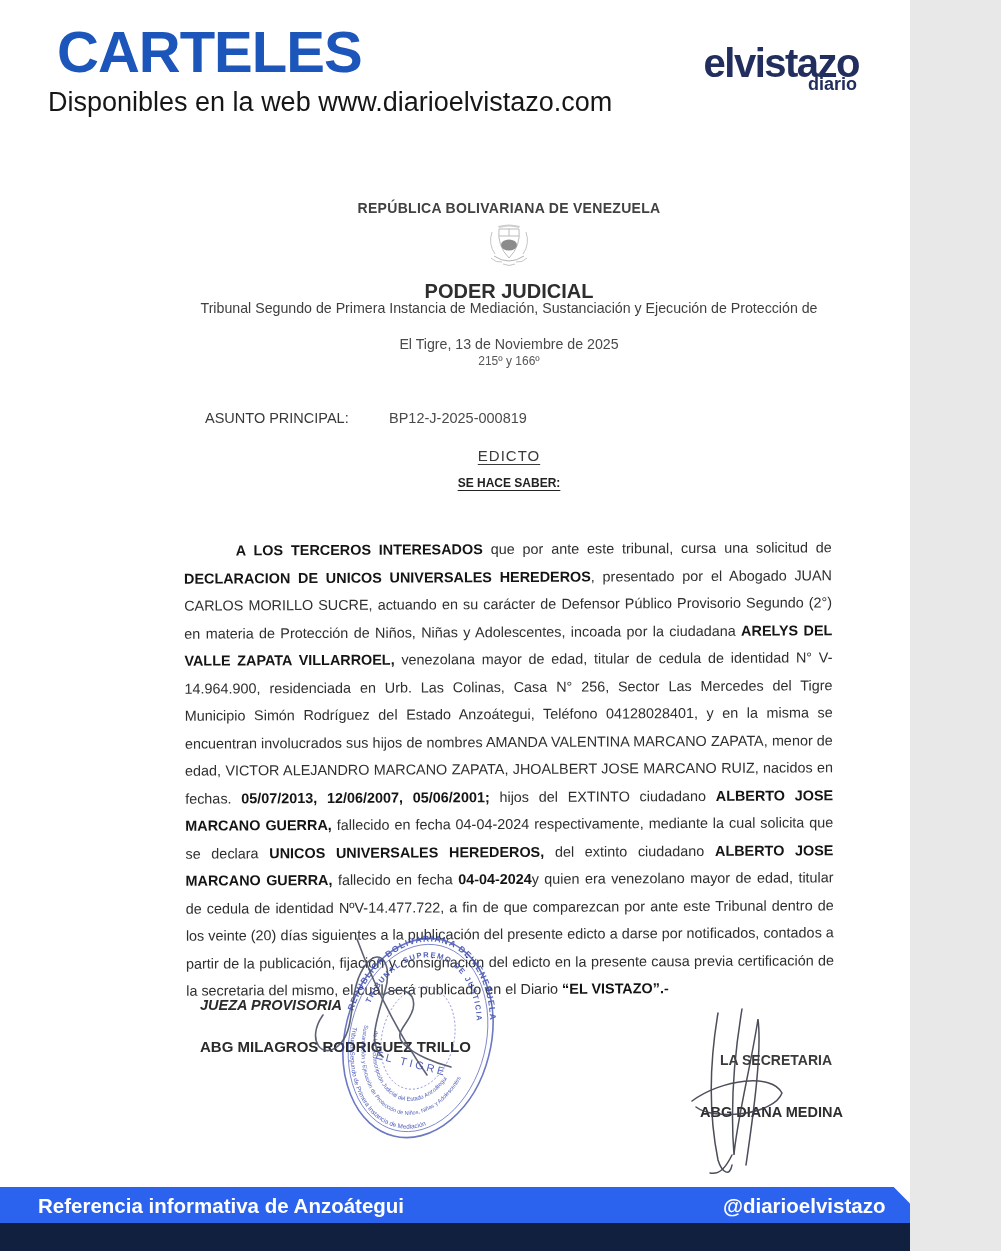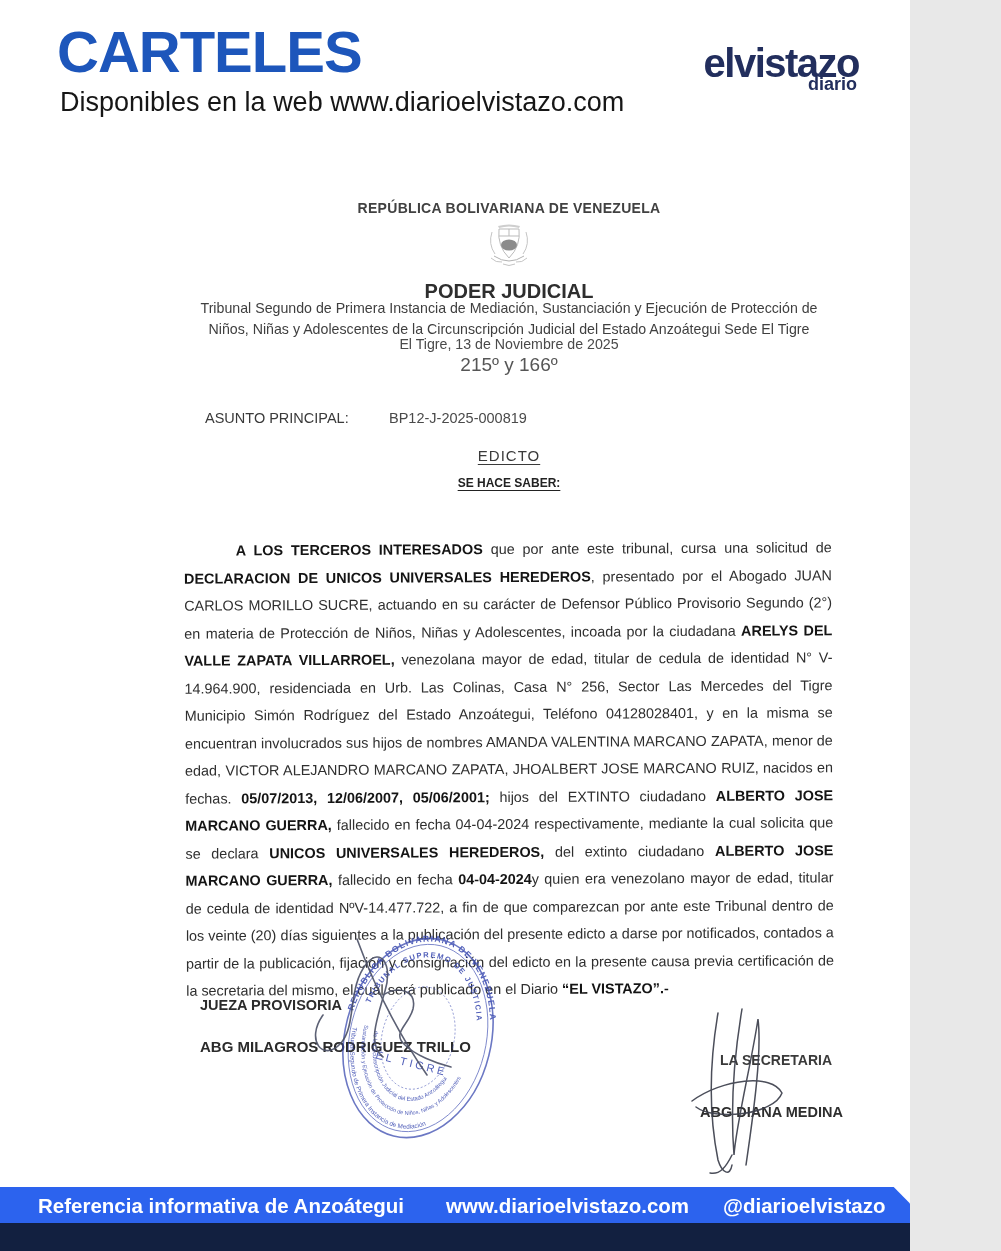--- a/index.html
+++ b/index.html
@@ -1,46 +1,46 @@
 <!DOCTYPE html>
 <html><head>
 <meta charset="utf-8">
 <style>
   html,body{margin:0;padding:0;background:#e8e8e8;}
   .page{position:relative;width:910px;height:1251px;background:#ffffff;overflow:hidden;
         font-family:"Liberation Sans",sans-serif;}
   
   .carteles{position:absolute;left:57px;top:18px;font-size:58px;font-weight:800;
             letter-spacing:-1px;color:#1d56bb;}
-  .subtitle{position:absolute;left:60px;top:87px;font-size:27px;color:#161616;}
+  .subtitle{position:absolute;left:48px;top:87px;font-size:27px;color:#161616;}
   .logo-diario{position:absolute;right:53px;top:30px;font-size:18px;font-weight:800;
                color:#222e5d;letter-spacing:0;margin-top:44px;}
   .logo-main{position:absolute;right:51px;top:41px;font-size:40px;font-weight:800;
              color:#222e5d;letter-spacing:-1.5px;}
   
   .doc{position:absolute;left:185px;top:0;width:648px;color:#333;}
   .center{position:absolute;left:0;width:648px;text-align:center;}
   .republic{top:200px;font-size:14px;font-weight:700;color:#414141;letter-spacing:.3px;}
   .coat{position:absolute;left:297px;top:222px;width:54px;height:48px;opacity:.8;}
   .poder{top:280px;font-size:20px;font-weight:700;color:#2e2e2e;}
   .trib{top:298px;font-size:14.2px;line-height:21px;color:#3f3f3f;}
   .dateline{top:336px;font-size:14.2px;color:#4a4a4a;}
-  .years{top:354px;font-size:19px;color:#565656;}
+  .years{top:354px;font-size:12px;color:#565656;}
   .asunto-label{position:absolute;left:205px;top:410px;font-size:14.5px;color:#3a3a3a;}
   .asunto-value{position:absolute;left:389px;top:410px;font-size:14.5px;color:#4a4a4a;}
   .edicto{top:447px;font-size:15px;color:#3a3a3a;letter-spacing:1px;
           text-decoration:underline;text-underline-offset:3px;}
   .shs{top:476px;font-size:12px;font-weight:700;color:#222;
        text-decoration:underline;text-underline-offset:3px;}
   .bodytext{position:absolute;left:185px;top:522px;width:648px;font-size:14.4px;
             line-height:27.5px;text-align:justify;color:#2f2f2f;text-indent:52px;
             transform:rotate(-0.3deg);}
   .bodytext .b{font-weight:700;color:#141414;}
   .sig{position:absolute;font-weight:700;color:#2b2b2b;}
-  .jueza-title{left:200px;top:997px;font-size:14.5px;}
+  .jueza-title{left:200px;top:997px;font-size:14.5px;font-style:italic;}
   .jueza-name{left:200px;top:1038px;font-size:15px;}
   .secretaria-title{left:720px;top:1052px;font-size:14px;font-weight:700;color:#3a3a3a;}
   .secretaria-name{left:700px;top:1104px;font-size:14.5px;color:#2e2e2e;}
   .stampbox{position:absolute;left:328px;top:916px;width:180px;height:244px;
             transform:rotate(14deg);opacity:.88;}
   .inkL{position:absolute;left:295px;top:925px;width:180px;height:165px;}
   .inkR{position:absolute;left:680px;top:1005px;width:135px;height:175px;}
   
   .footer-blue{position:absolute;left:0;top:1187px;width:929px;height:36px;background:#2c63ee;
                clip-path:polygon(0 0,96.2% 0,100% 100%,0 100%);}
@@ -71,21 +71,20 @@
         <path d="M10,10 Q6,22 13,32 M44,10 Q48,22 41,32" stroke="#b5b5b5"></path>
         <path d="M12,34 Q27,44 42,34" stroke="#9d9d9d"></path>
         <path d="M9,36 Q14,41 20,40 M45,36 Q40,41 34,40" stroke="#b5b5b5"></path>
         <path d="M21,42 Q27,45 33,42" stroke="#b5b5b5"></path>
       </g>
     </svg>
 
     <div class="center poder">PODER JUDICIAL</div>
     <div class="center trib">
       <div>Tribunal Segundo de Primera Instancia de Mediación, Sustanciación y Ejecución  de Protección de</div>
-      <div>Niños, Niñas y Adolescentes de la Circunscripción Judicial del Estado Anzoátegui Sede El Tigre</div>
     </div>
     <div class="center dateline">El Tigre, 13 de Noviembre de 2025</div>
     <div class="center years">215º y 166º</div>
   </div>
 
   <div class="asunto-label">ASUNTO PRINCIPAL:</div>
   <div class="asunto-value">BP12-J-2025-000819</div>
 
   <div class="doc">
     <div class="center edicto">EDICTO</div>
@@ -145,16 +144,15 @@
       <path d="M38,8 C30,55 28,105 38,155 C42,168 50,172 52,160"></path>
       <path d="M62,4 C54,52 50,100 54,150 C56,120 72,55 78,14 C82,46 74,105 66,160"></path>
       <path d="M12,96 C42,74 92,68 102,88 C94,110 34,116 16,102"></path>
       <path d="M52,150 C46,162 40,170 30,168"></path>
     </g>
   </svg>
 
   <div class="footer-blue"></div>
   <div class="footer-navy"></div>
   <div class="ftxt f1">Referencia informativa de Anzoátegui</div>
-  <div class="ftxt f2">www.diarioelvistazo.com</div>
   <div class="ftxt f3">@diarioelvistazo</div>
 
 </div>
 
 </body></html>

